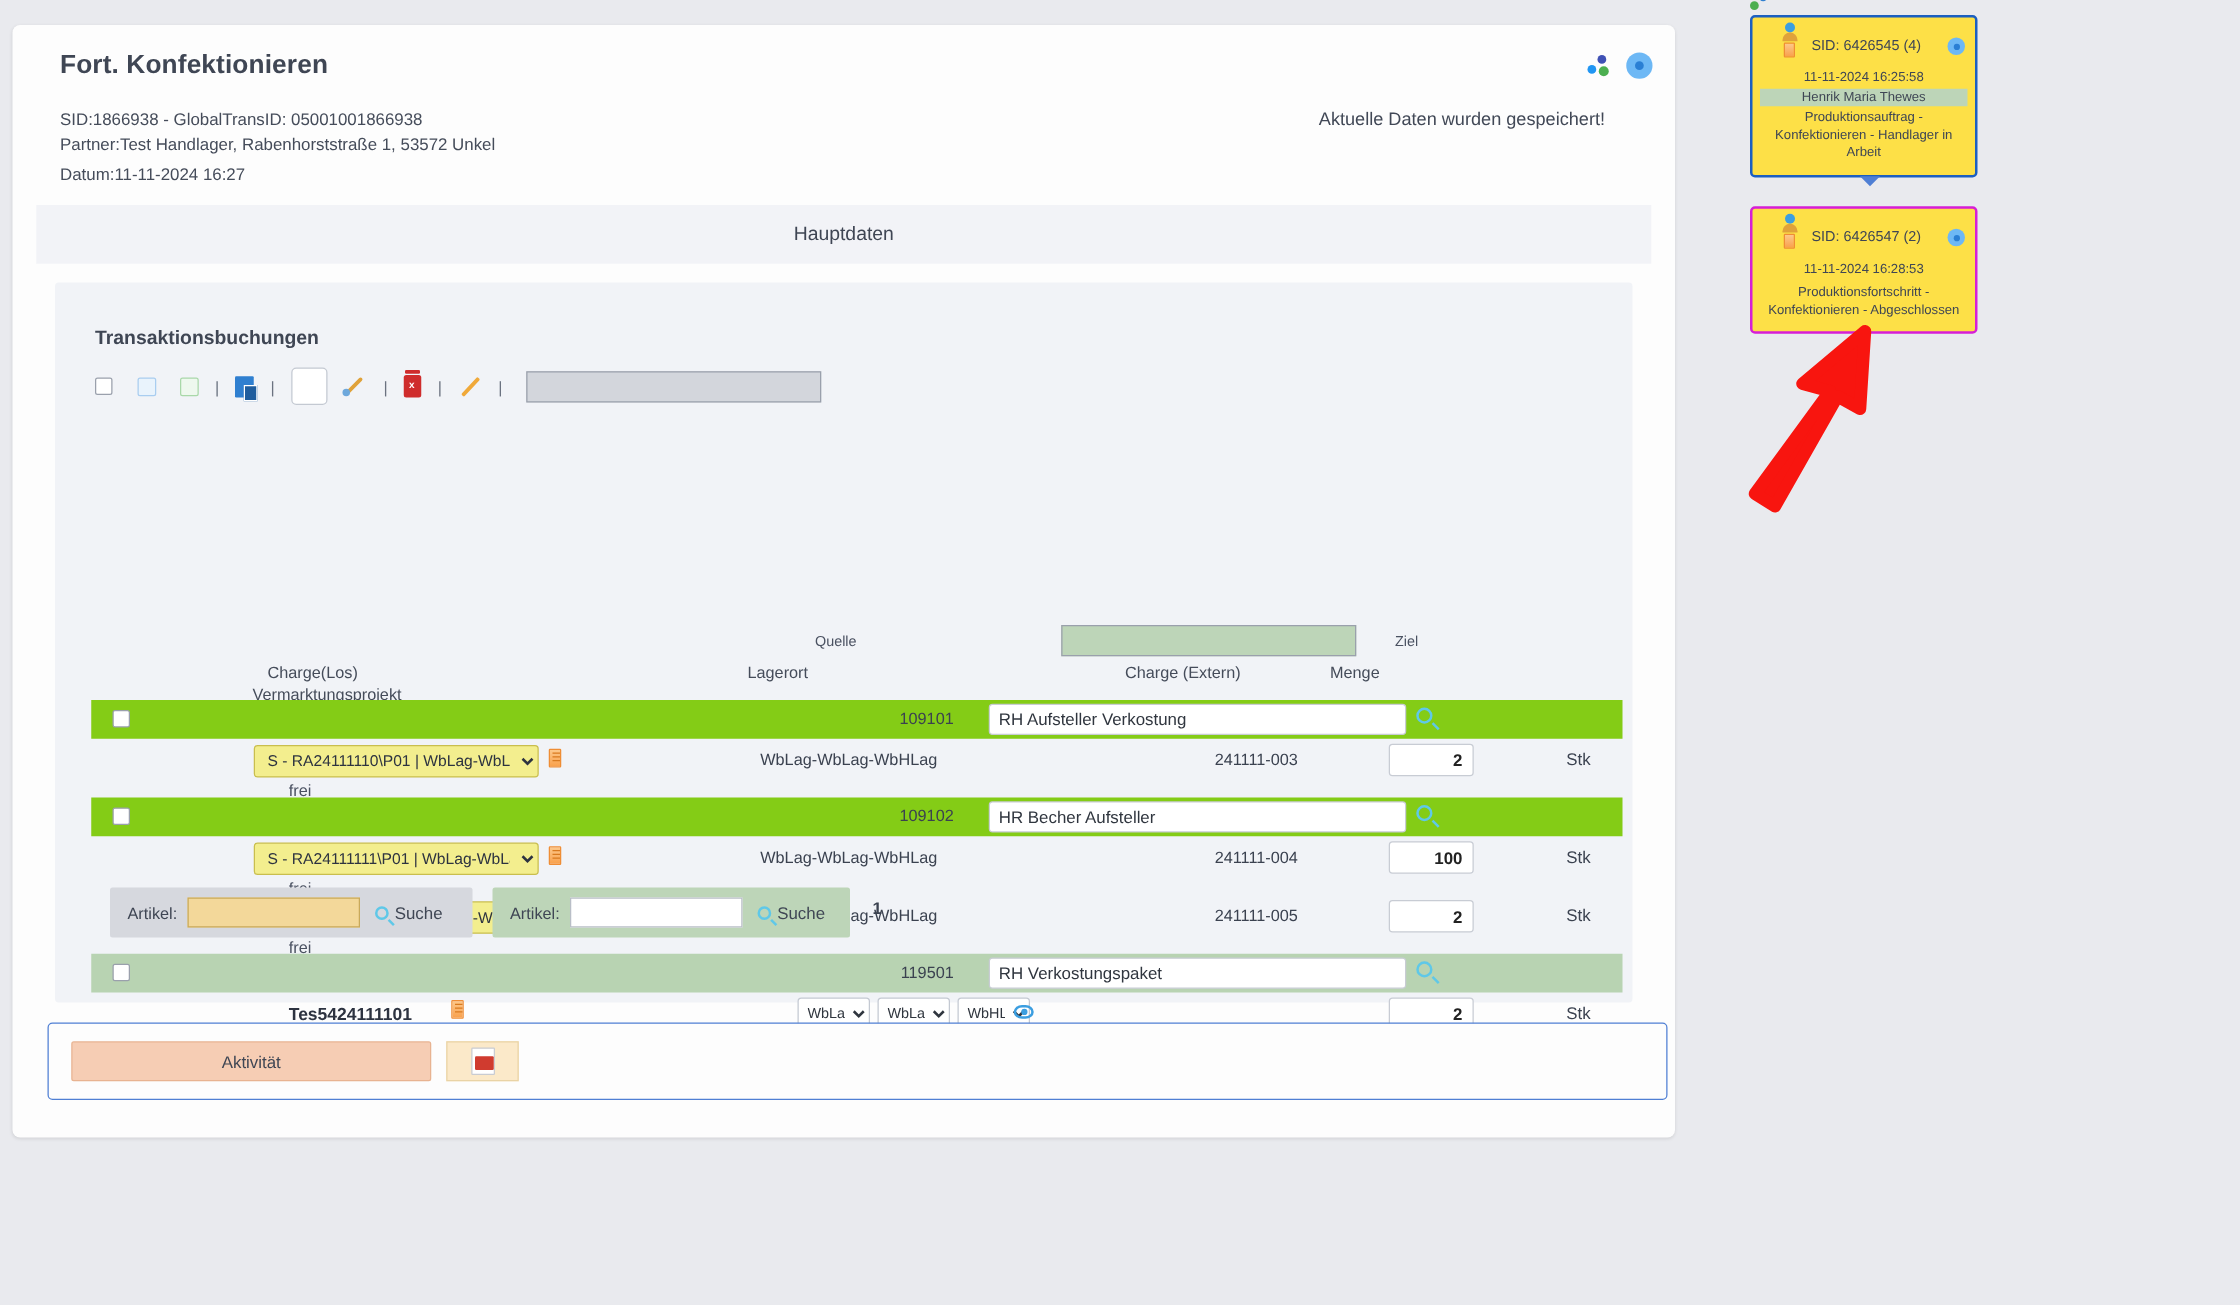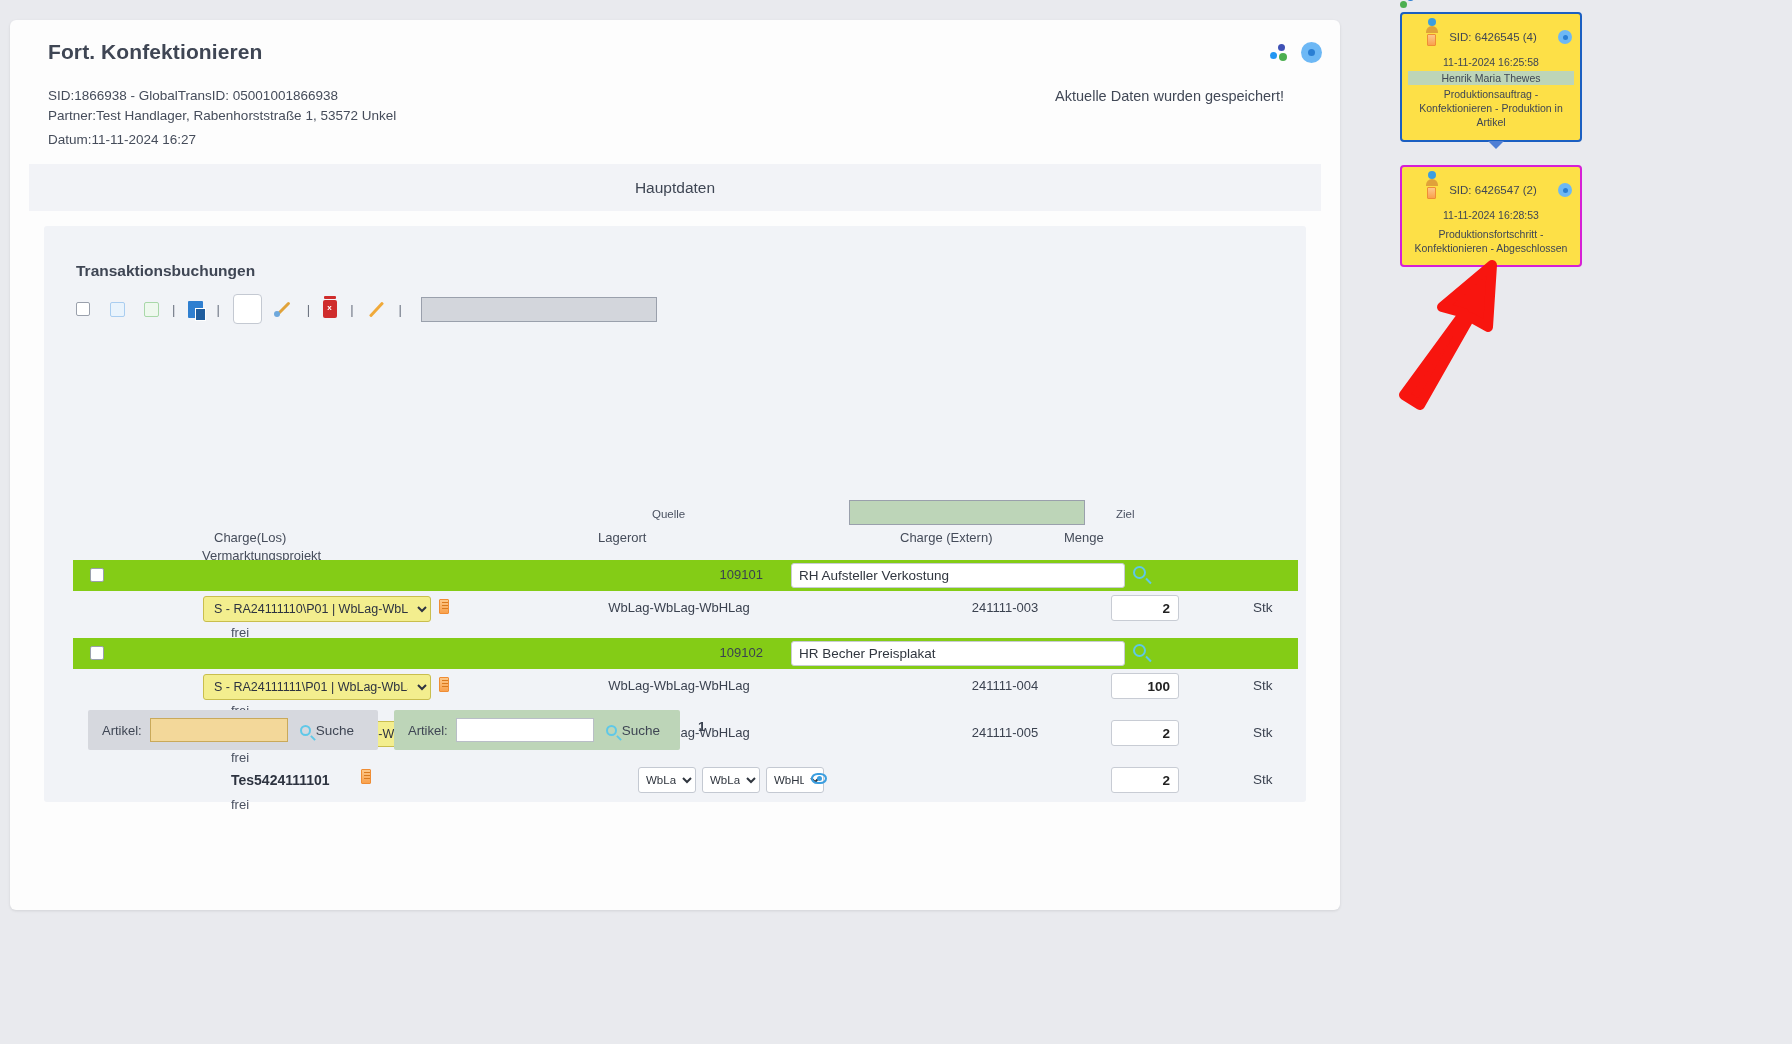--- a/index.html
+++ b/index.html
@@ -276,21 +276,21 @@
             <input class="menge-inp" value="2" style="">
             <span class="stk">Stk</span>
             <span class="frei">frei</span>
           </div>
           <div style="height: 11px;"></div>
         </div>
         <div class="grp">
           <div class="main-row">
             <span class="cb"></span>
             <span class="lagerort-num">109102</span>
-            <div class="extern-inp">HR Becher Preisplakat</div>
+            <div class="extern-inp">HR Becher Aufsteller</div>
             <span class="ic-search-blue"></span>
           </div>
           <div class="sub-row">
             <select class="lot-select"><option>S - RA24111111\P01 | WbLag-WbLag</option></select>
             <span class="ic-doc-orange"></span>
             <span class="lagerort-txt">WbLag-WbLag-WbHLag</span>
             <span class="extern-txt">241111-004</span>
             <input class="menge-inp" value="100" style="">
             <span class="stk">Stk</span>
             <span class="frei">frei</span>
@@ -303,20 +303,26 @@
             <span class="ic-doc-orange"></span>
             <span class="lagerort-txt">WbLag-WbLag-WbHLag</span>
             <span class="extern-txt">241111-005</span>
             <input class="menge-inp" value="2" style="">
             <span class="stk">Stk</span>
             <span class="frei">frei</span>
           </div>
           <div style="height: 11px;"></div>
         </div>
         <div class="grp">
+          <div class="main-row green">
+            <span class="cb"></span>
+            <span class="lagerort-num">119501</span>
+            <div class="extern-inp">RH Verkostungspaket</div>
+            <span class="ic-search-blue"></span>
+          </div>
           <div class="sub-row">
             <span class="lot-text-bold">Tes5424111101</span>
             <span class="ic-doc-orange" style="left:288px;top:6px;"></span>
             <select class="mini-sel" style="left:565px"><option>WbLag</option></select>
             <select class="mini-sel" style="left:629px"><option>WbLag</option></select>
             <select class="mini-sel" style="left:693px"><option>WbHLag</option></select>
             <span class="ic-eye"></span>
             <input class="menge-inp" value="2" style="">
             <span class="stk">Stk</span>
             <span class="frei">frei</span>
@@ -337,36 +343,42 @@
       <span class="sb-label">Artikel:</span>
       <input class="sb-input plain" value="" style="">
       <span class="sb-suche">
         <span class="ic-sm-search"></span>
         <span>Suche</span>
       </span>
     </div>
     <div class="page-num">1</div>
   </div>
 
+  <div class="activity-wrap">
+    <div class="activity-btn">Aktivität</div>
+    <div class="pdf-cell">
+      <span class="ic-pdf"></span>
+    </div>
+  </div>
 </div>
 
 <div id="sidebar">
 
   <span class="corner-icon" style="top:-6px;left:8px;"></span>
 
   <div class="side-card" id="sc1">
     <div class="sc-head">
       <span style="position:absolute;left:8px;top:-2px;" class="ic-person"></span>
       <span style="position:absolute;left:6px;top:14px;" class="ic-doc-sm"></span>
       <span class="sc-sid" style="margin-left:26px;">SID: 6426545 (4)</span>
       <span class="ic-globe"></span>
     </div>
     <div class="sc-ts">11-11-2024 16:25:58</div>
     <div class="sc-user">Henrik Maria Thewes</div>
-    <div class="sc-desc">Produktionsauftrag - Konfektionieren - Produktion in Artikel</div>
+    <div class="sc-desc">Produktionsauftrag - Konfektionieren - Handlager in Arbeit</div>
   </div>
 
   <div class="chevron"></div>
 
   <div class="side-card" id="sc2">
     <div class="sc-head">
       <span style="position:absolute;left:8px;top:-2px;" class="ic-person"></span>
       <span style="position:absolute;left:6px;top:14px;" class="ic-doc-sm"></span>
       <span class="sc-sid" style="margin-left:26px;">SID: 6426547 (2)</span>
       <span class="ic-globe"></span>

